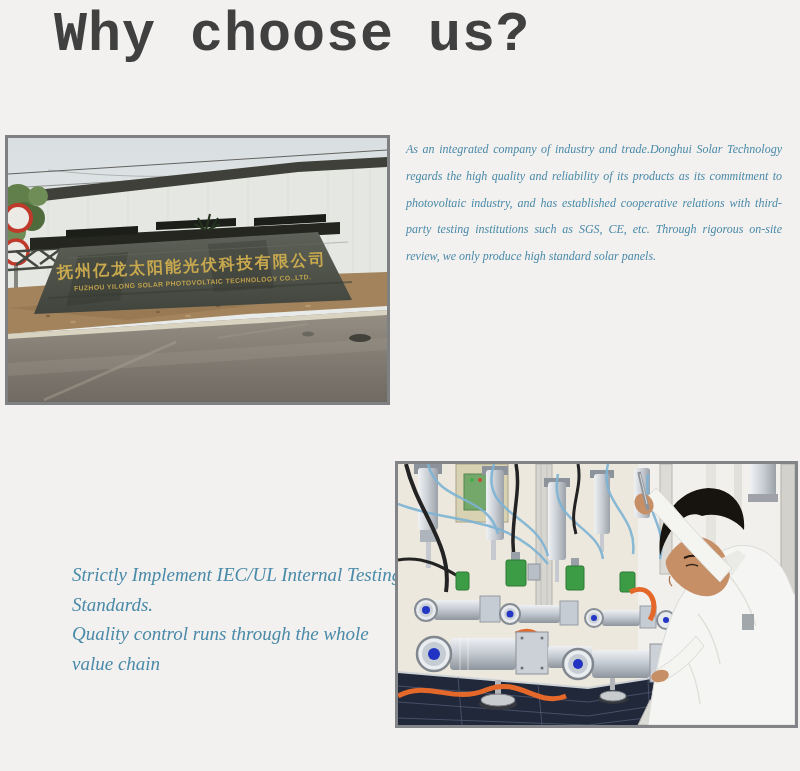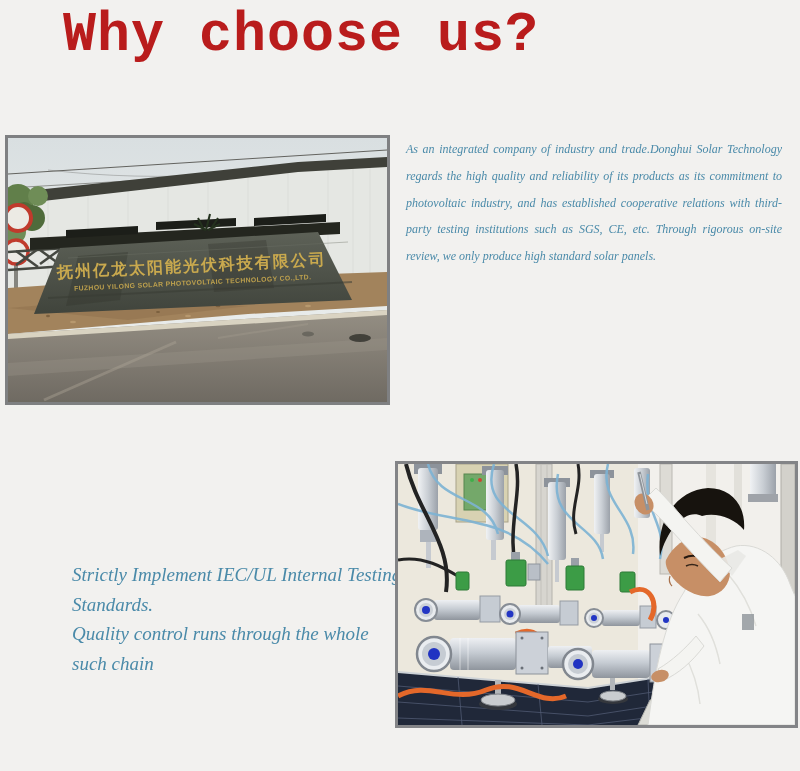--- a/index.html
+++ b/index.html
@@ -4,24 +4,24 @@
 <style>
   * { margin:0; padding:0; box-sizing:border-box; }
   html, body { width:800px; height:771px; }
   body {
     background:#f2f1ef;
     font-family:"Liberation Serif", serif;
     position:relative;
     overflow:hidden;
   }
   .heading {
-    position:absolute; left:63px; top:3px;
+    position:absolute; left:54px; top:3px;
     font-family:"Liberation Mono", monospace;
     font-weight:700; font-size:55px; line-height:1.2;
-    color:#b91c1c; letter-spacing:1px; white-space:nowrap;
+    color:#404040; letter-spacing:1px; white-space:nowrap;
   }
   .photo {
     position:absolute; border:3px solid #7f8082;
     background:#e8e8e6; overflow:hidden;
   }
   .photo-gate { left:5px;  top:135px; width:385px; height:270px; }
   .photo-lab  { left:395px; top:461px; width:403px; height:267px; border-color:#838487; }
   .photo svg { display:block; width:100%; height:100%; }
   .intro {
     position:absolute; left:406px; top:136px; width:376px;
@@ -159,21 +159,21 @@
         <ellipse cx="352" cy="200" rx="11" ry="4" fill="#35352f" opacity="0.85"></ellipse>
         <ellipse cx="300" cy="196" rx="6" ry="2.5" fill="#4a4a44" opacity="0.5"></ellipse>
       </g>
     </svg>
   </figure>
 
   <p class="intro">As an integrated company of industry and trade.Donghui Solar Technology regards the high quality and reliability of its products as its commitment to photovoltaic industry, and has established cooperative relations with third-party testing institutions such as SGS, CE, etc. Through rigorous on-site review, we only produce high standard solar panels.</p>
 
   <div class="quality">
     <div>Strictly Implement IEC/UL Internal Testing Standards.</div>
-    <div>Quality control runs through the whole such chain</div>
+    <div>Quality control runs through the whole value chain</div>
   </div>
 
   <figure class="photo photo-lab">
     <svg viewBox="0 0 397 261" preserveAspectRatio="none">
       <defs>
         <linearGradient id="silvV" x1="0" y1="0" x2="1" y2="0">
           <stop offset="0" stop-color="#f0f2f4"></stop>
             <stop offset="0.5" stop-color="#c9ced4"></stop>
             <stop offset="1" stop-color="#9ba1a9"></stop>
         </linearGradient>

